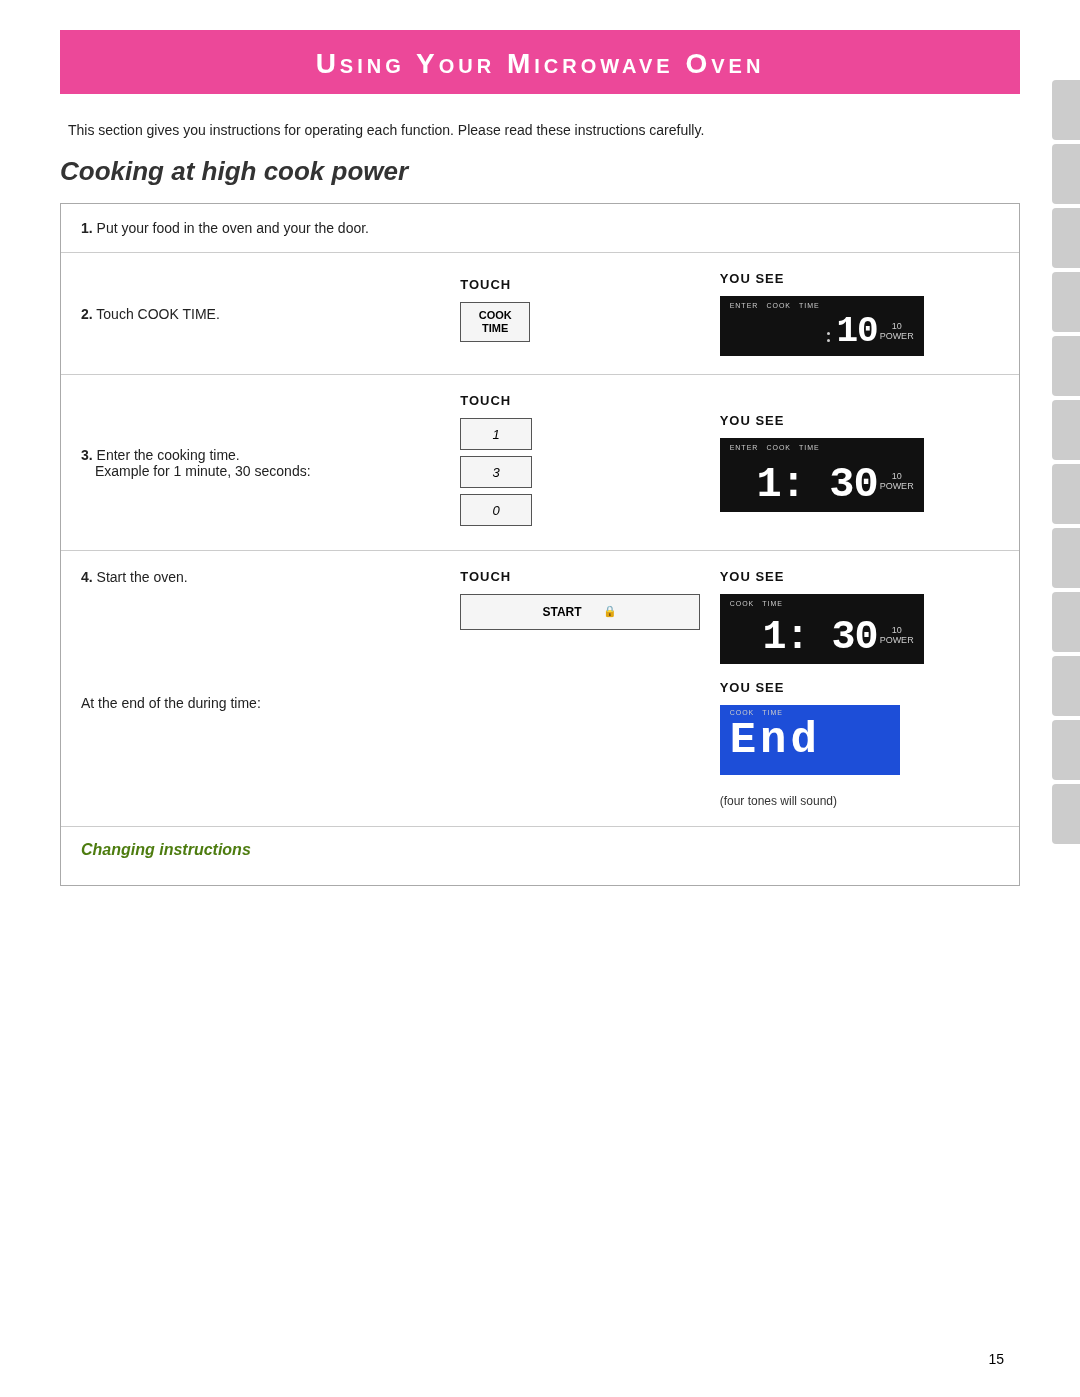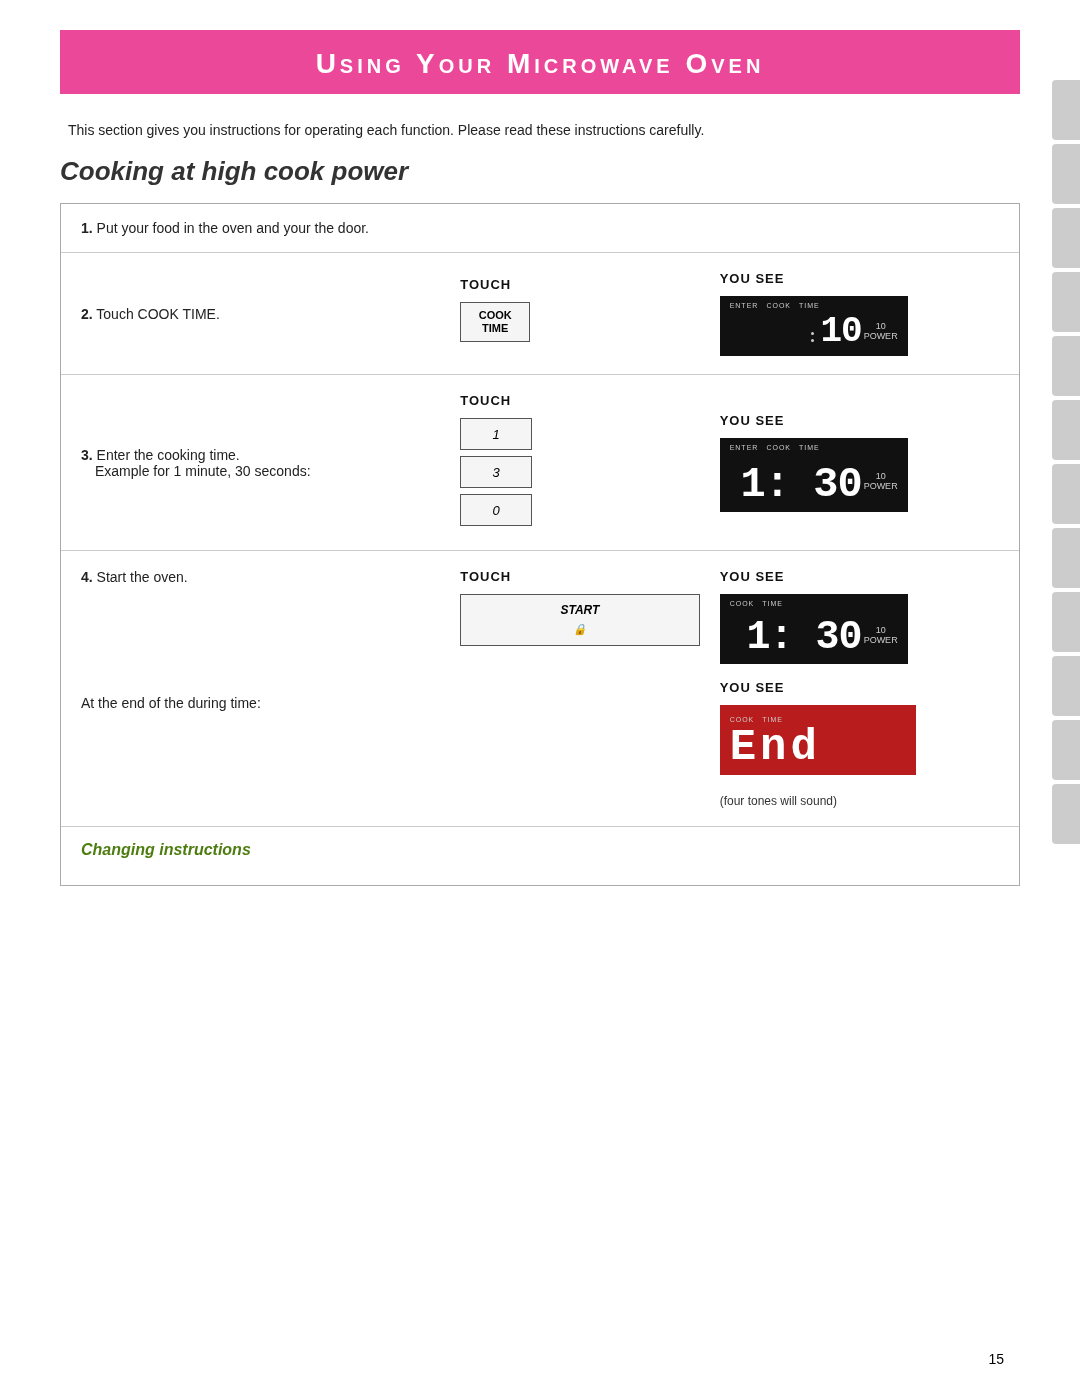--- a/index.html
+++ b/index.html
@@ -132,28 +132,27 @@
       font-weight: bold;
       padding: 6px 14px;
       min-width: 70px;
       min-height: 36px;
       cursor: pointer;
       line-height: 1.2;
       margin-bottom: 8px;
     }
     .btn-key.start-btn {
       display: flex;
-      flex-direction: column;
+      flex-direction: row;
       align-items: center;
-      gap: 6px;
+      gap: 22px;
       font-size: 12px;
       font-weight: bold;
       padding: 8px 16px;
       min-width: 80px;
-      font-style: italic;
     }
     .lock-icon {
       font-size: 11px;
     }
     .num-btn {
       border: 1.5px solid #555;
       background: #f5f5f5;
       display: inline-flex;
       align-items: center;
       justify-content: center;
@@ -163,21 +162,21 @@
       width: 72px;
       min-height: 32px;
       margin-bottom: 6px;
       cursor: pointer;
     }
 
     
     .display-screen {
       background: #111;
       color: #fff;
-      width: 188px;
+      width: 204px;
       min-height: 60px;
       padding: 6px 10px;
       display: flex;
       flex-direction: column;
       justify-content: space-between;
       position: relative;
     }
     .display-top-labels {
       display: flex;
       gap: 8px;
@@ -221,28 +220,27 @@
     .dot {
       width: 3px;
       height: 3px;
       background: #ccc;
       border-radius: 50%;
       margin: 2px 0;
     }
 
     
     .display-end {
-      background: #b91c1c;
+      background: #1d4ed8;
       color: #fff;
-      width: 196px;
+      width: 180px;
       min-height: 70px;
       padding: 4px 10px 6px 10px;
       display: flex;
       flex-direction: column;
-      justify-content: flex-end;
     }
     .display-end-labels {
       font-size: 7px;
       color: #ccc;
       letter-spacing: 1px;
       margin-bottom: 2px;
       display: flex;
       gap: 8px;
     }
     .display-end-text {

